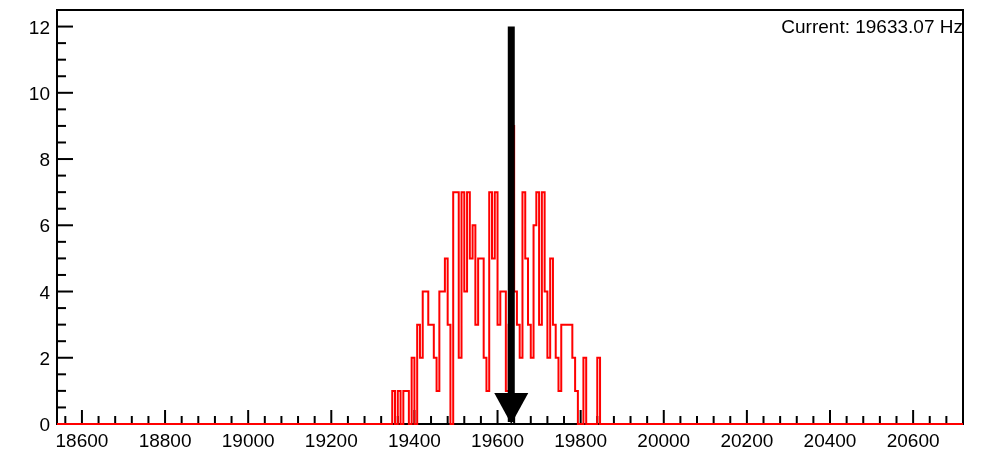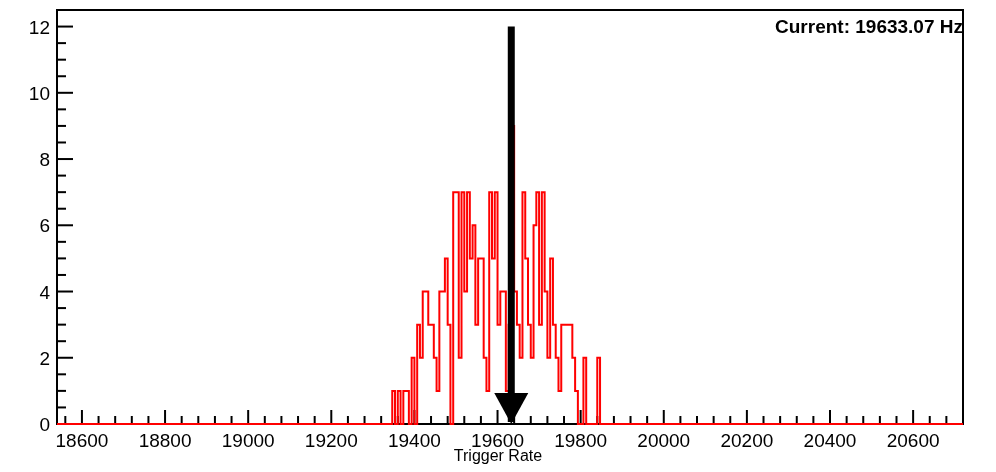--- a/index.html
+++ b/index.html
@@ -124,20 +124,17 @@
     <g id="hist-group">
         <path d="M 57 424 L 392.2490917431185 424 L 392.2490917431185 390.88 L 395.01970623853157 390.88 L 395.01970623853157 424 L 397.7903207339446 424 L 397.7903207339446 390.88 L 400.56093522935765 390.88 L 400.56093522935765 424 L 403.33154972476916 424 L 403.33154972476916 390.88 L 406.1021642201822 390.88 L 406.1021642201822 390.88 L 408.8727787155953 390.88 L 408.8727787155953 424 L 411.6433932110083 424 L 411.6433932110083 357.76 L 414.4140077064214 357.76 L 414.4140077064214 424 L 417.1846222018344 424 L 417.1846222018344 324.64 L 419.9552366972474 324.64 L 419.9552366972474 357.76 L 422.72585119266046 357.76 L 422.72585119266046 291.52 L 425.496465688072 291.52 L 425.496465688072 291.52 L 428.26708018348506 291.52 L 428.26708018348506 324.64 L 431.03769467889805 324.64 L 431.03769467889805 324.64 L 433.80830917431115 324.64 L 433.80830917431115 357.76 L 436.57892366972413 357.76 L 436.57892366972413 390.88 L 439.34953816513723 390.88 L 439.34953816513723 291.52 L 442.1201526605502 291.52 L 442.1201526605502 291.52 L 444.89076715596326 291.52 L 444.89076715596326 258.4 L 447.66138165137477 258.4 L 447.66138165137477 324.64 L 450.43199614678787 324.64 L 450.43199614678787 424 L 453.2026106422009 424 L 453.2026106422009 192.15999999999997 L 455.9732251376139 192.15999999999997 L 455.9732251376139 192.15999999999997 L 458.743839633027 192.15999999999997 L 458.743839633027 357.76 L 461.51445412844 357.76 L 461.51445412844 192.15999999999997 L 464.285068623853 192.15999999999997 L 464.285068623853 291.52 L 467.05568311926606 291.52 L 467.05568311926606 192.15999999999997 L 469.8262976146776 192.15999999999997 L 469.8262976146776 258.4 L 472.59691211009067 258.4 L 472.59691211009067 225.28 L 475.3675266055037 225.28 L 475.3675266055037 324.64 L 478.13814110091676 324.64 L 478.13814110091676 258.4 L 480.90875559632974 258.4 L 480.90875559632974 258.4 L 483.67937009174284 258.4 L 483.67937009174284 357.76 L 486.4499845871558 357.76 L 486.4499845871558 390.88 L 489.2205990825674 390.88 L 489.2205990825674 192.15999999999997 L 491.99121357798043 192.15999999999997 L 491.99121357798043 258.4 L 494.7618280733935 258.4 L 494.7618280733935 192.15999999999997 L 497.5324425688065 192.15999999999997 L 497.5324425688065 324.64 L 500.3030570642195 324.64 L 500.3030570642195 291.52 L 503.0736715596326 291.52 L 503.0736715596326 291.52 L 505.8442860550456 291.52 L 505.8442860550456 390.88 L 508.6149005504587 390.88 L 508.6149005504587 324.64 L 511.3855150458702 324.64 L 511.3855150458702 125.92000000000002 L 514.1561295412832 125.92000000000002 L 514.1561295412832 291.52 L 516.9267440366963 291.52 L 516.9267440366963 324.64 L 519.6973585321093 324.64 L 519.6973585321093 357.76 L 522.4679730275222 357.76 L 522.4679730275222 192.15999999999997 L 525.2385875229354 192.15999999999997 L 525.2385875229354 258.4 L 528.0092020183484 258.4 L 528.0092020183484 324.64 L 530.7798165137615 324.64 L 530.7798165137615 357.76 L 533.5504310091729 357.76 L 533.5504310091729 225.28 L 536.321045504586 225.28 L 536.321045504586 192.15999999999997 L 539.0916599999991 192.15999999999997 L 539.0916599999991 324.64 L 541.8622744954121 324.64 L 541.8622744954121 192.15999999999997 L 544.6328889908252 192.15999999999997 L 544.6328889908252 291.52 L 547.4035034862382 291.52 L 547.4035034862382 357.76 L 550.1741179816512 357.76 L 550.1741179816512 258.4 L 552.9447324770626 258.4 L 552.9447324770626 324.64 L 555.7153469724758 324.64 L 555.7153469724758 357.76 L 558.4859614678888 357.76 L 558.4859614678888 390.88 L 561.2565759633019 390.88 L 561.2565759633019 324.64 L 564.027190458715 324.64 L 564.027190458715 324.64 L 566.797804954128 324.64 L 566.797804954128 324.64 L 569.568419449541 324.64 L 569.568419449541 324.64 L 572.339033944954 324.64 L 572.339033944954 357.76 L 575.1096484403656 357.76 L 575.1096484403656 390.88 L 577.8802629357787 390.88 L 577.8802629357787 424 L 580.6508774311916 424 L 580.6508774311916 424 L 583.4214919266047 424 L 583.4214919266047 357.76 L 586.1921064220178 357.76 L 586.1921064220178 424 L 588.9627209174307 424 L 588.9627209174307 424 L 591.7333354128438 424 L 591.7333354128438 424 L 594.5039499082569 424 L 594.5039499082569 424 L 597.2745644036684 424 L 597.2745644036684 357.76 L 600.0451788990814 357.76 L 600.0451788990814 424 L 963 424" fill="none" stroke="#ff0000" stroke-width="2" stroke-linejoin="miter"></path>
       </g>
     <g id="marker-group">
         <line x1="511.2758807339448" y1="26.560000000000002" x2="511.2758807339448" y2="422" stroke="#000000" stroke-width="7"></line>
         <polygon points="494.2758807339448,393 528.2758807339449,393 511.2758807339448,424" fill="#000000"></polygon>
       </g>
   </svg>
 
   <div class="annot-wrap" style="position:absolute;right:33px;top:16px;">
-    <span style="font-size:19px;font-weight:bold;">Current: 19633.07 Hz</span>
+    <span style="font-size:19px;font-weight:normal;">Current: 19633.07 Hz</span>
   </div>
 
-  <div style="position:absolute;left:0;top:447px;width:996px;text-align:center;">
-    <span style="font-size:16px;">Trigger Rate</span>
-  </div>
 
 </div>
 
 </body></html>

